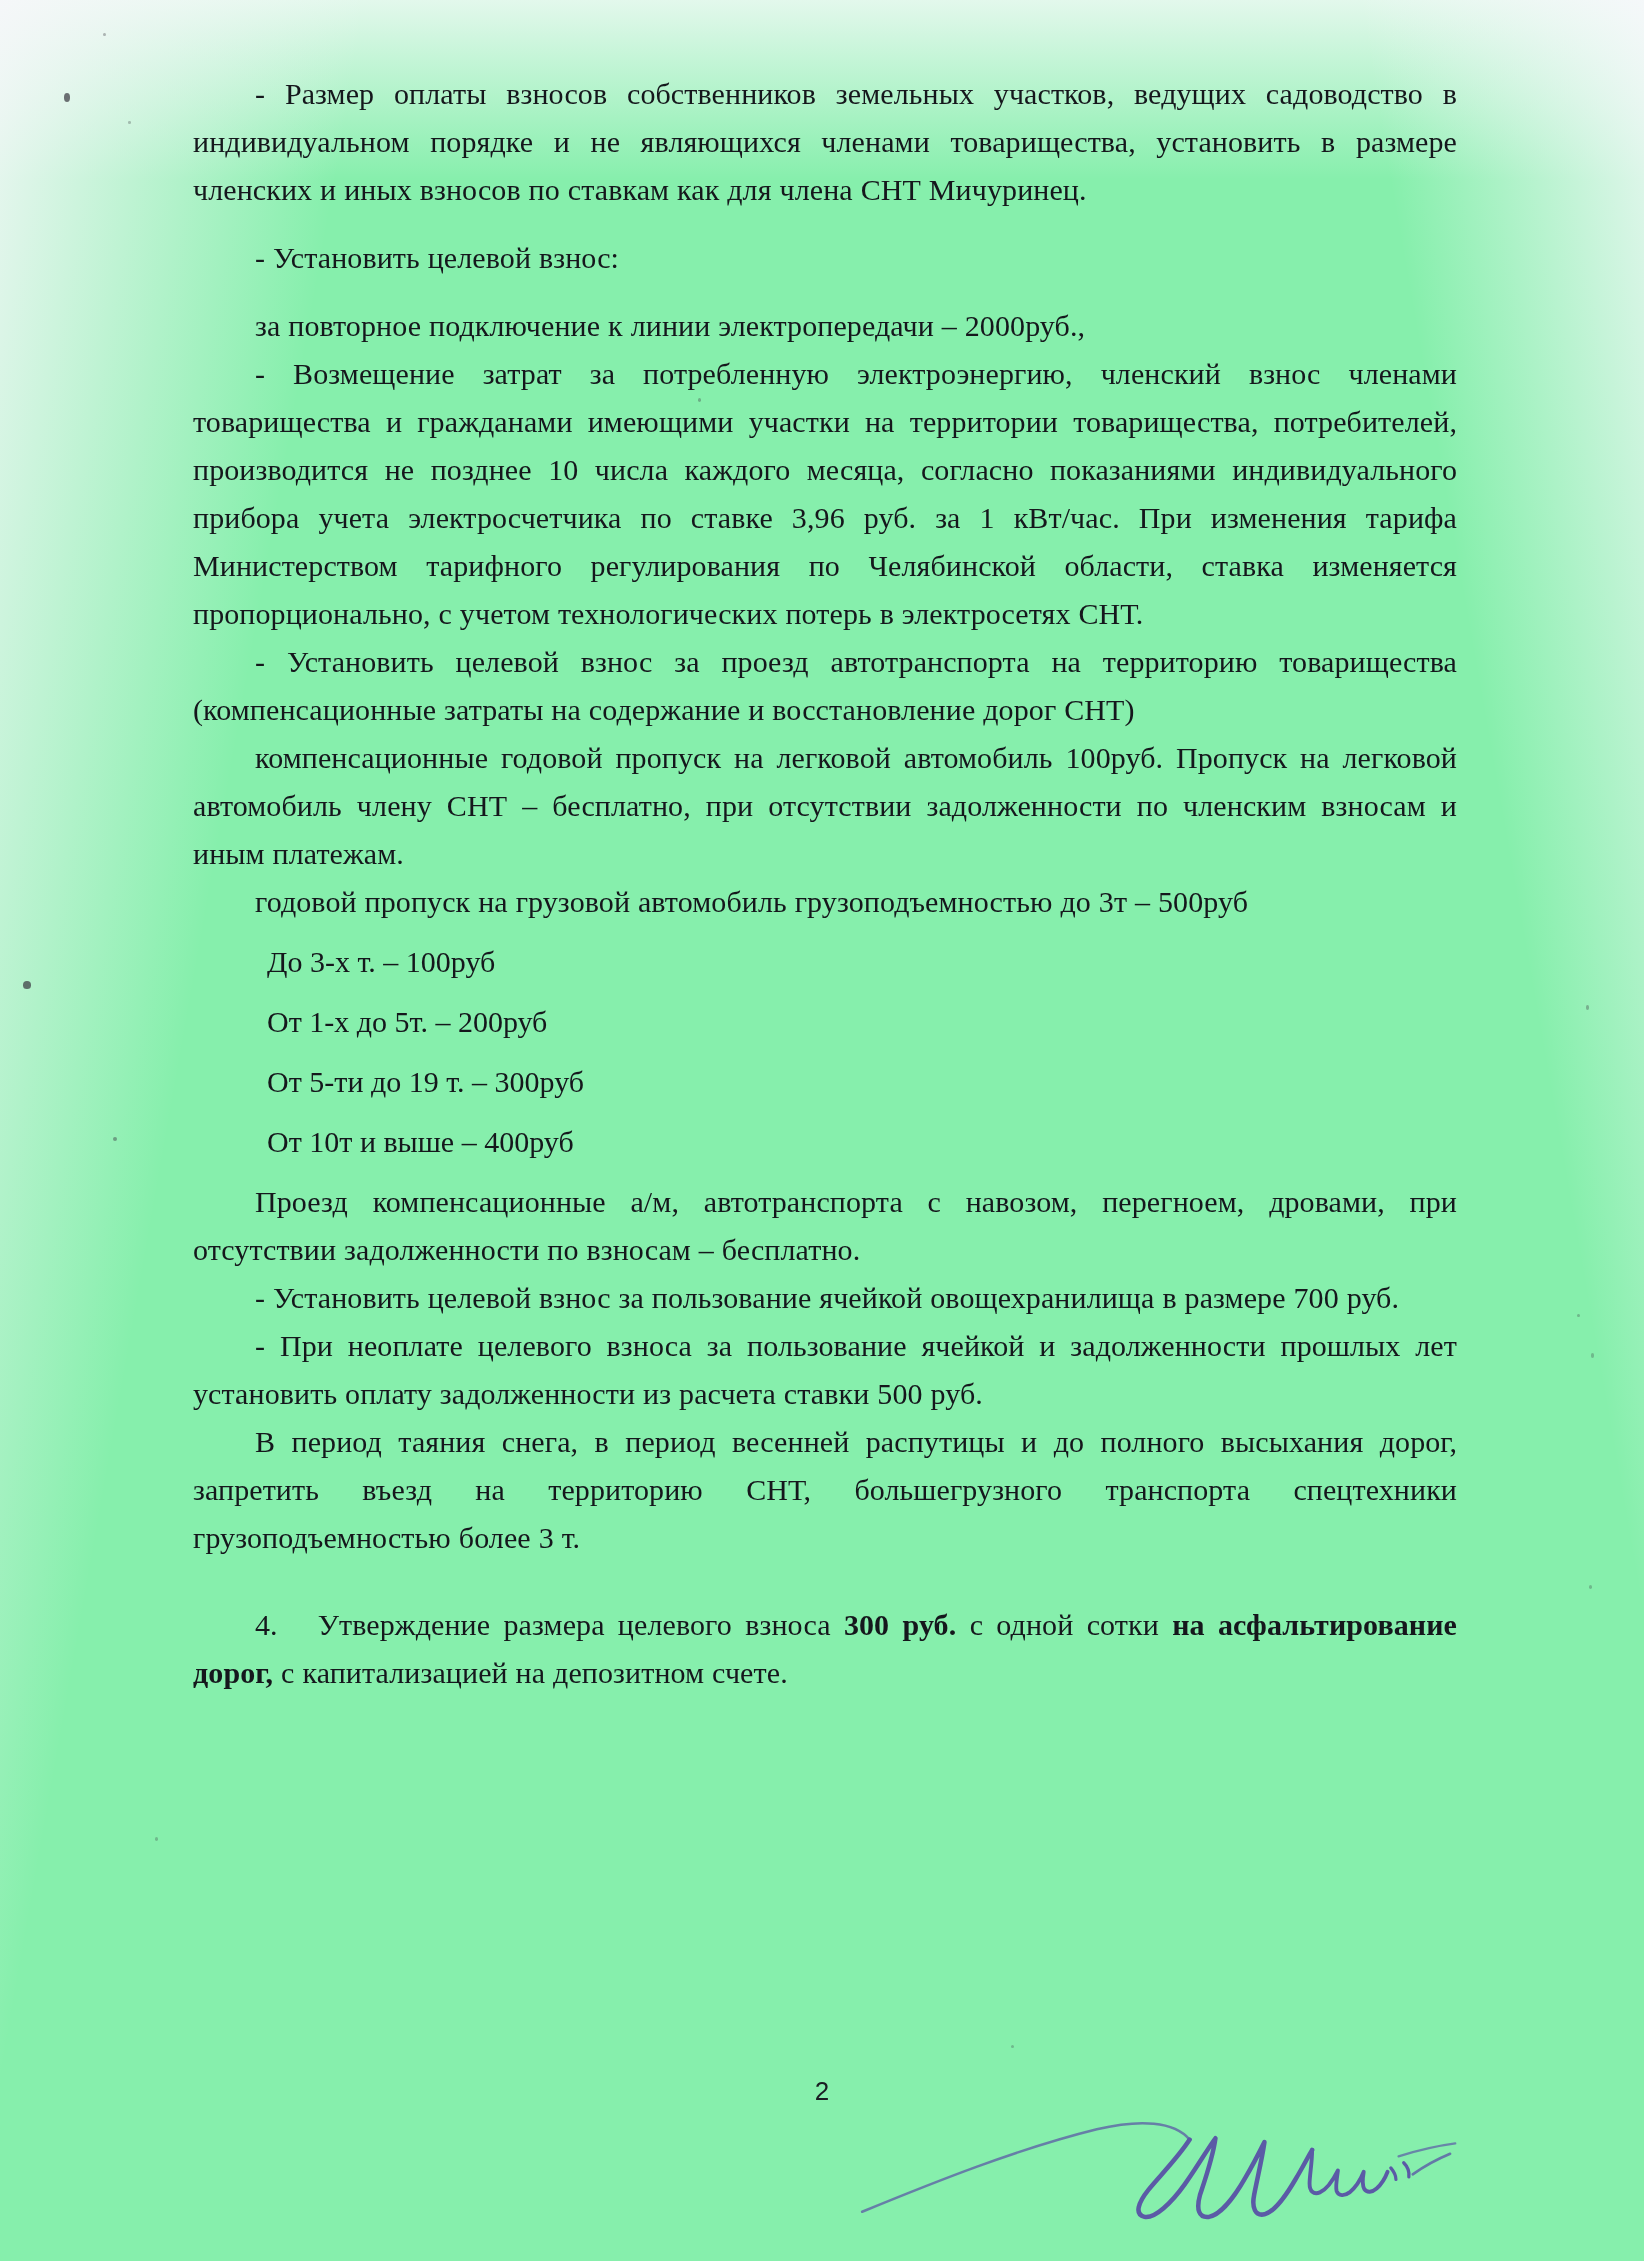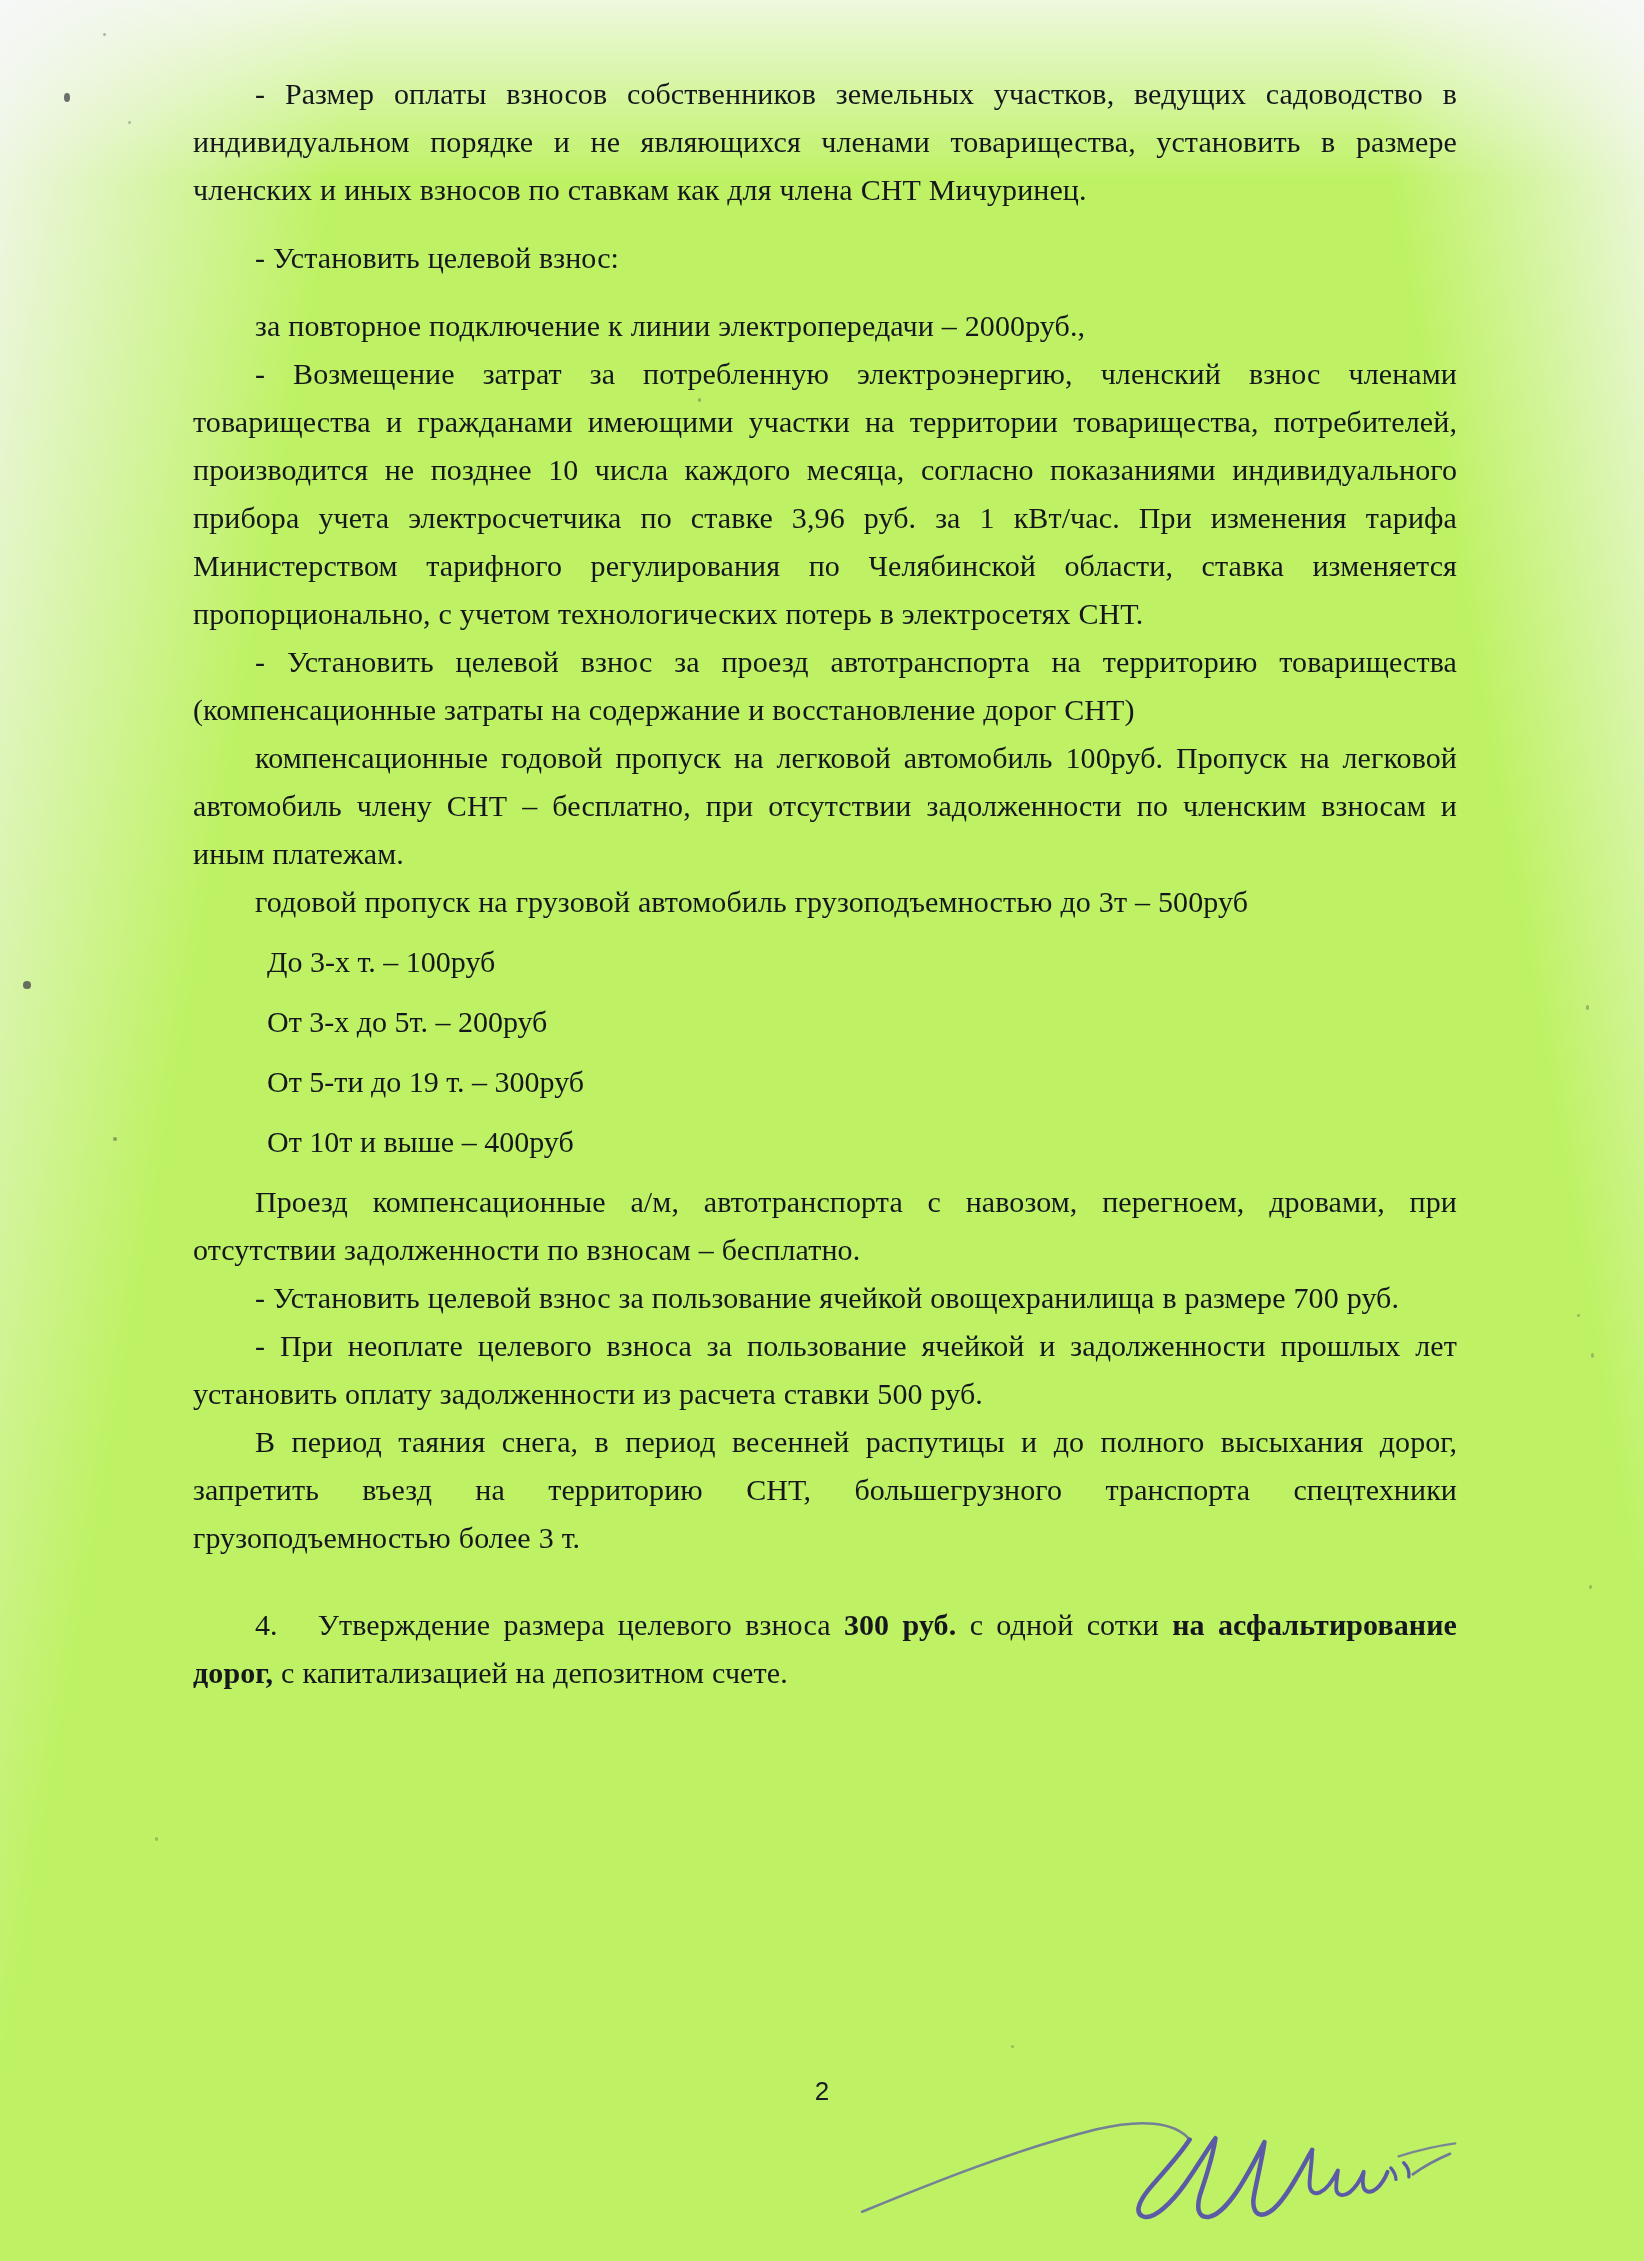--- a/index.html
+++ b/index.html
@@ -5,21 +5,21 @@
 <style>
   html, body {
     margin: 0;
     padding: 0;
     background: #ffffff;
   }
   .page {
     position: relative;
     width: 1644px;
     height: 2261px;
-    background: #bef264;
+    background: #86efac;
     overflow: hidden;
     font-family: "Liberation Serif", "DejaVu Serif", serif;
     color: #15171c;
     box-sizing: border-box;
   }
   
   .scan-tint {
     position: absolute;
     inset: 0;
     background:
@@ -112,21 +112,21 @@
     <p class="para indent">- Возмещение затрат за потребленную электроэнергию, членский взнос членами товарищества и гражданами имеющими участки на территории товарищества, потребителей, производится не позднее 10 числа каждого месяца, согласно показаниями индивидуального прибора учета электросчетчика по ставке 3,96 руб. за 1 кВт/час. При изменения тарифа Министерством тарифного регулирования по Челябинской области, ставка изменяется  пропорционально, с учетом технологических потерь в электросетях СНТ.</p>
 
     <p class="para indent">- Установить целевой взнос  за проезд автотранспорта на территорию товарищества (компенсационные затраты на содержание и восстановление дорог СНТ)</p>
 
     <p class="para indent">компенсационные годовой пропуск на легковой автомобиль 100руб. Пропуск на легковой автомобиль члену СНТ – бесплатно, при отсутствии задолженности по членским взносам и иным платежам.</p>
 
     <p class="para indent">годовой пропуск на грузовой автомобиль грузоподъемностью до 3т – 500руб</p>
 
 
     <p class="list-item">До 3-х т. – 100руб</p>
-    <p class="list-item">От 3-х до 5т. – 200руб</p>
+    <p class="list-item">От 1-х до 5т. – 200руб</p>
     <p class="list-item">От 5-ти до 19 т. – 300руб</p>
     <p class="list-item">От 10т и выше – 400руб</p>
 
     <p class="para indent">Проезд компенсационные а/м, автотранспорта с навозом, перегноем, дровами, при отсутствии задолженности по взносам – бесплатно.</p>
 
     <p class="para indent">- Установить целевой взнос за пользование ячейкой овощехранилища в размере 700 руб.</p>
 
     <p class="para indent">- При неоплате целевого взноса за пользование ячейкой и задолженности прошлых лет установить оплату задолженности из расчета ставки 500 руб.</p>
 
     <p class="para indent">В период таяния снега, в период весенней распутицы и до полного высыхания дорог, запретить въезд на территорию СНТ, большегрузного транспорта спецтехники грузоподъемностью более 3 т.</p>

